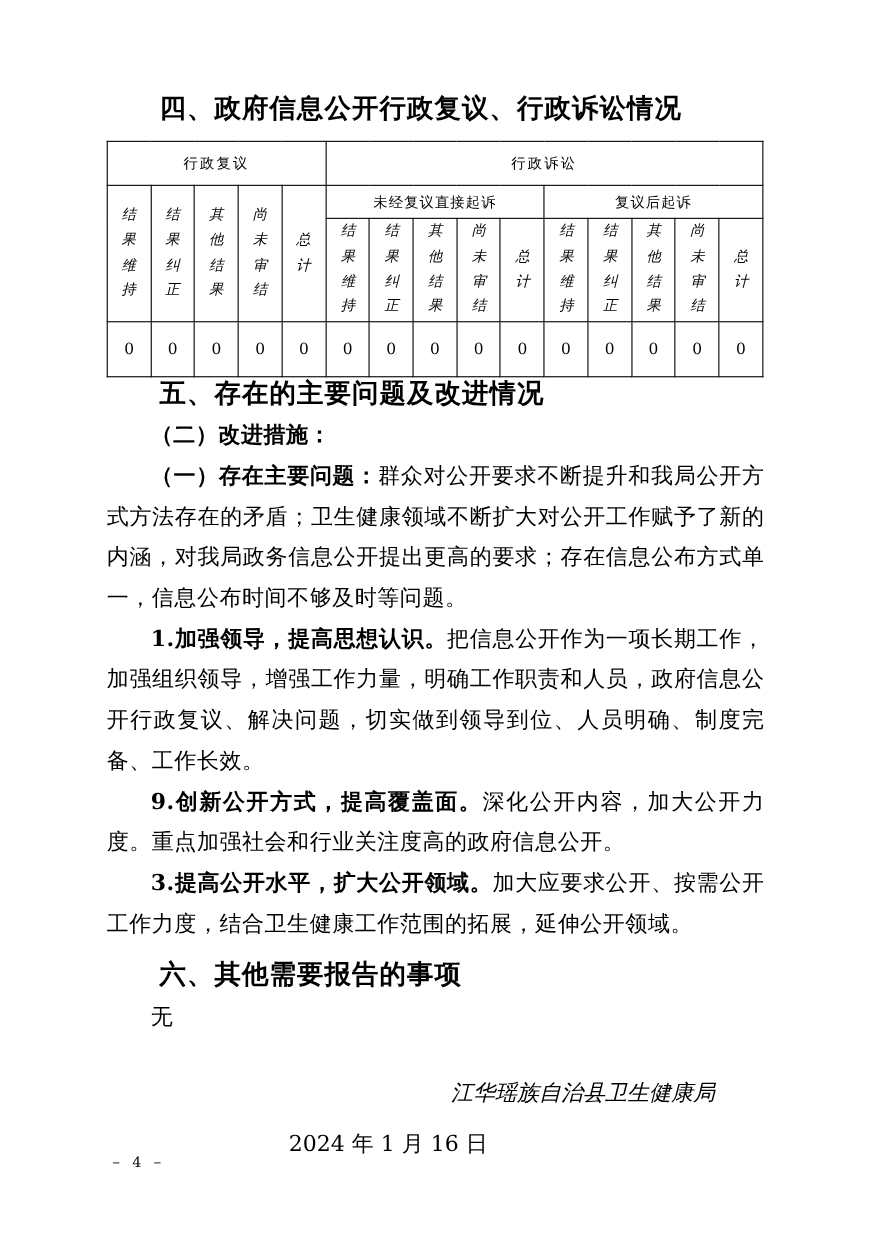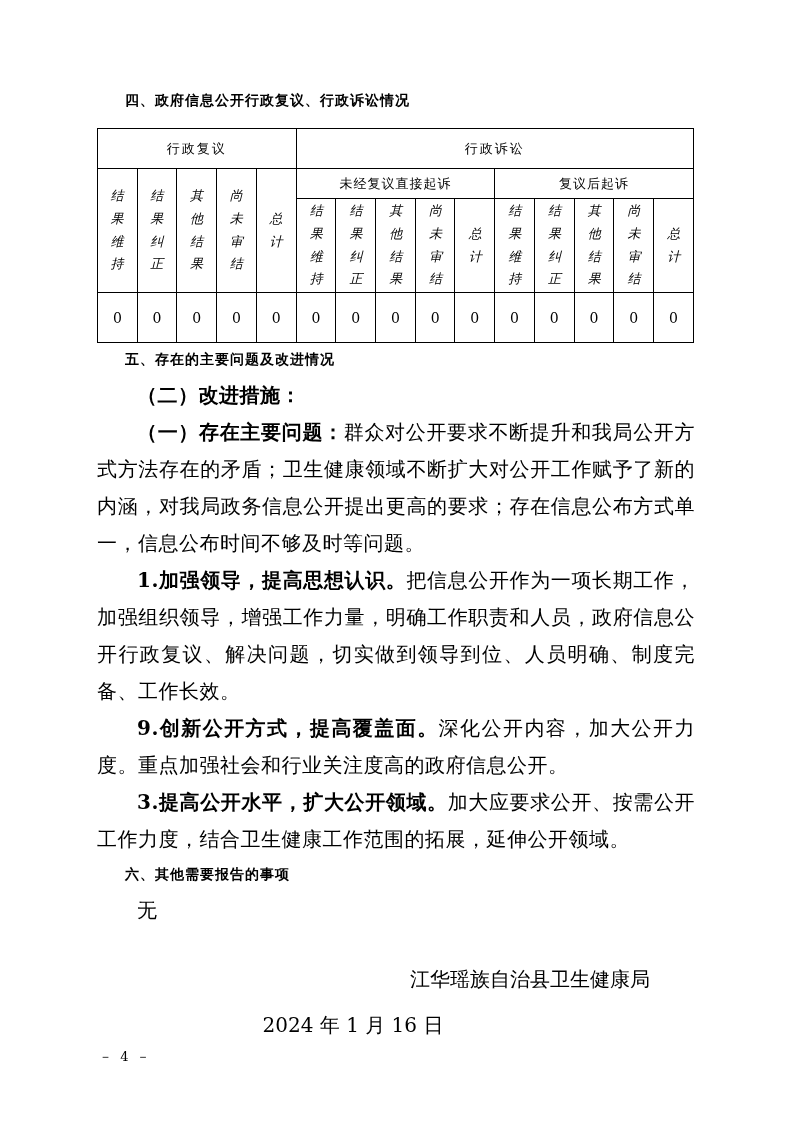--- a/index.html
+++ b/index.html
@@ -10,23 +10,23 @@
     font-family:"DejaVu Serif","Liberation Serif",serif;
     color:#000;
     overflow:hidden;
   }
   .content {
     position:absolute;
     left:97px; top:84px;
     width:598px;
   }
   .sec-heading {
-    font-family:Liberation Serif, serif;
+    font-family:Liberation Mono, monospace;
     font-weight:bold;
-    font-size:14px;
+    font-size:24px;
     line-height:34px;
     text-indent:2em;
     letter-spacing:1px;
   }
   .heading-gap { }
 
   
   table.stats {
     width:597px;
     margin-top:10px;
@@ -57,21 +57,21 @@
 
   
   .para {
     font-size:20px;
     line-height:37px;
     text-align:justify;
     text-indent:2em;
     letter-spacing:0.5px;
   }
   .lead { font-weight:bold; }
-  .sig-org  { font-size:20px; line-height:40px; text-align:right; padding-right:45px; margin-top:30px; }
+  .sig-org  { font-size:20px; line-height:40px; text-align:right; padding-right:45px; margin-top:30px;font-style:italic; }
   .sig-date { font-size:20px; line-height:40px; text-align:center; padding-right:86px; margin-top:6px; }
   .pagenum {
     position:absolute;
     left:99px; top:1048px;
     font-size:13px;
     letter-spacing:2px;
   }
 </style>
 </head>
 <body>
@@ -150,21 +150,21 @@
     <p class="para"><span class="lead">（二）改进措施：</span></p>
 
     <p class="para"><span class="lead">（一）存在主要问题：</span><span>群众对公开要求不断提升和我局公开方式方法存在的矛盾；卫生健康领域不断扩大对公开工作赋予了新的内涵，对我局政务信息公开提出更高的要求；存在信息公布方式单一，信息公布时间不够及时等问题。</span></p>
 
     <p class="para"><span class="lead">1.加强领导，提高思想认识。</span><span>把信息公开作为一项长期工作，加强组织领导，增强工作力量，明确工作职责和人员，政府信息公开行政复议、解决问题，切实做到领导到位、人员明确、制度完备、工作长效。</span></p>
 
     <p class="para"><span class="lead">9.创新公开方式，提高覆盖面。</span><span>深化公开内容，加大公开力度。重点加强社会和行业关注度高的政府信息公开。</span></p>
 
     <p class="para"><span class="lead">3.提高公开水平，扩大公开领域。</span><span>加大应要求公开、按需公开工作力度，结合卫生健康工作范围的拓展，延伸公开领域。</span></p>
 
-    <div class="sec-heading" style="margin-top:0;">六、其他需要报告的事项</div>
+    <div class="sec-heading" style="margin-top:14px;">六、其他需要报告的事项</div>
 
     <p class="para">无</p>
 
     <div class="sig-org">江华瑶族自治县卫生健康局</div>
     <div class="sig-date">2024 年 1 月 16 日</div>
 
   </div>
 
   <div class="pagenum">－ 4 －</div>
 </div>

